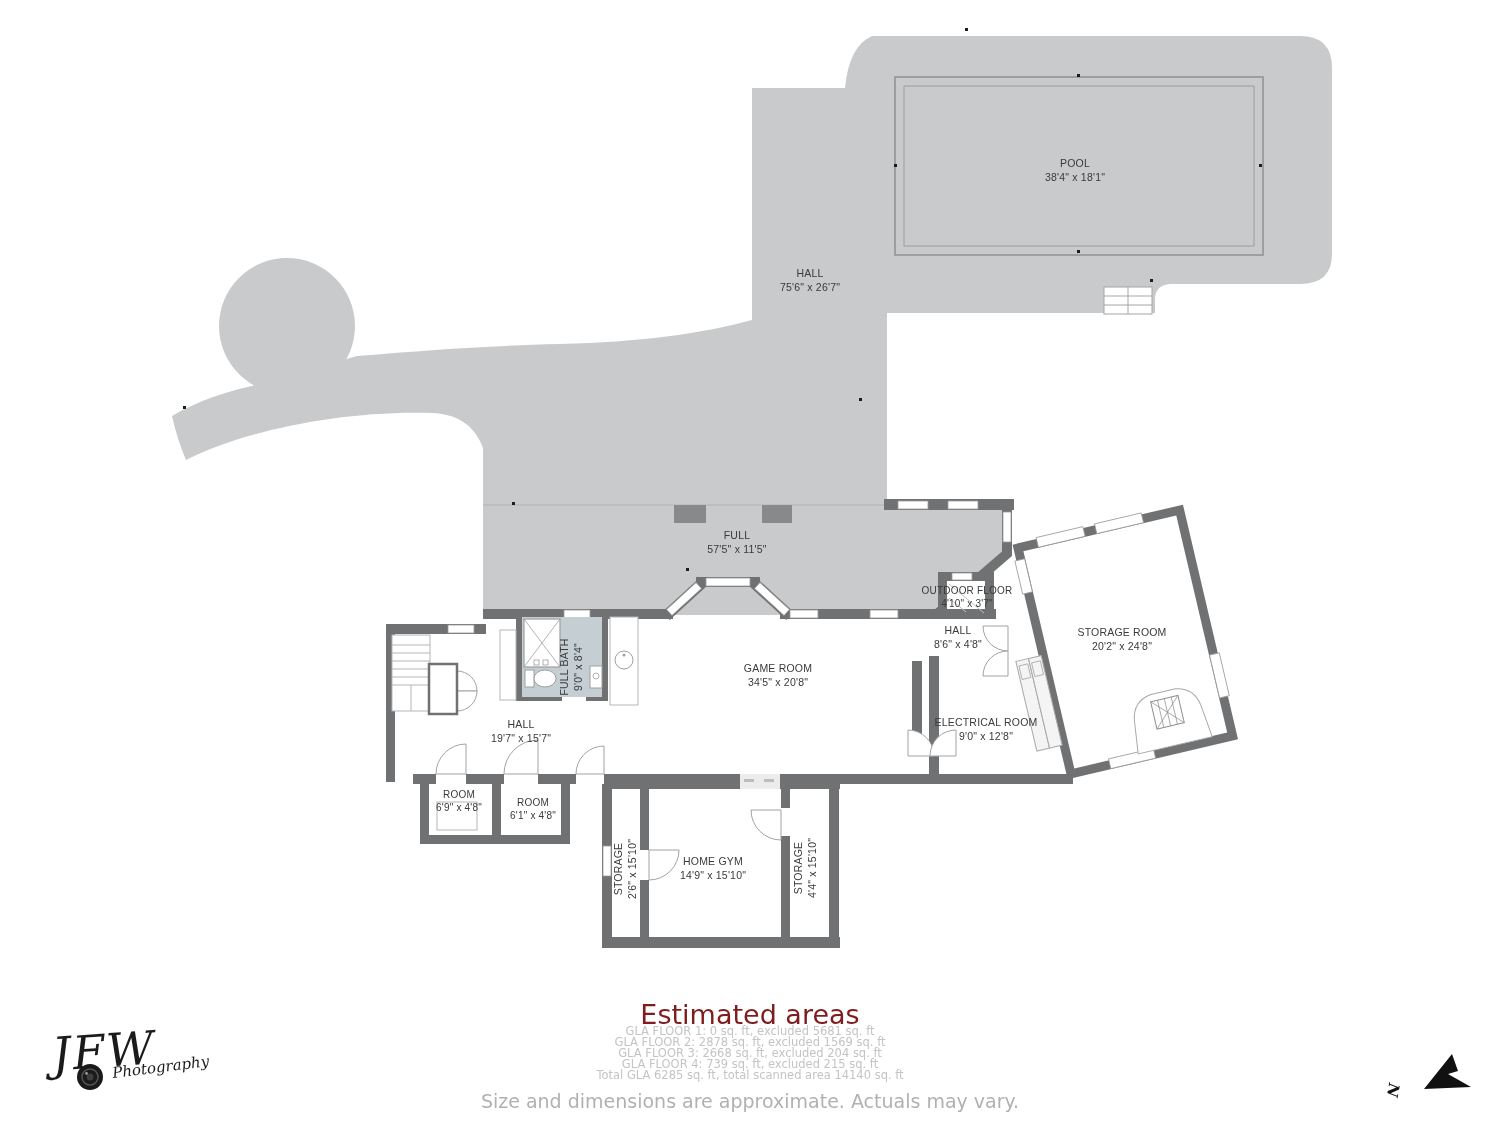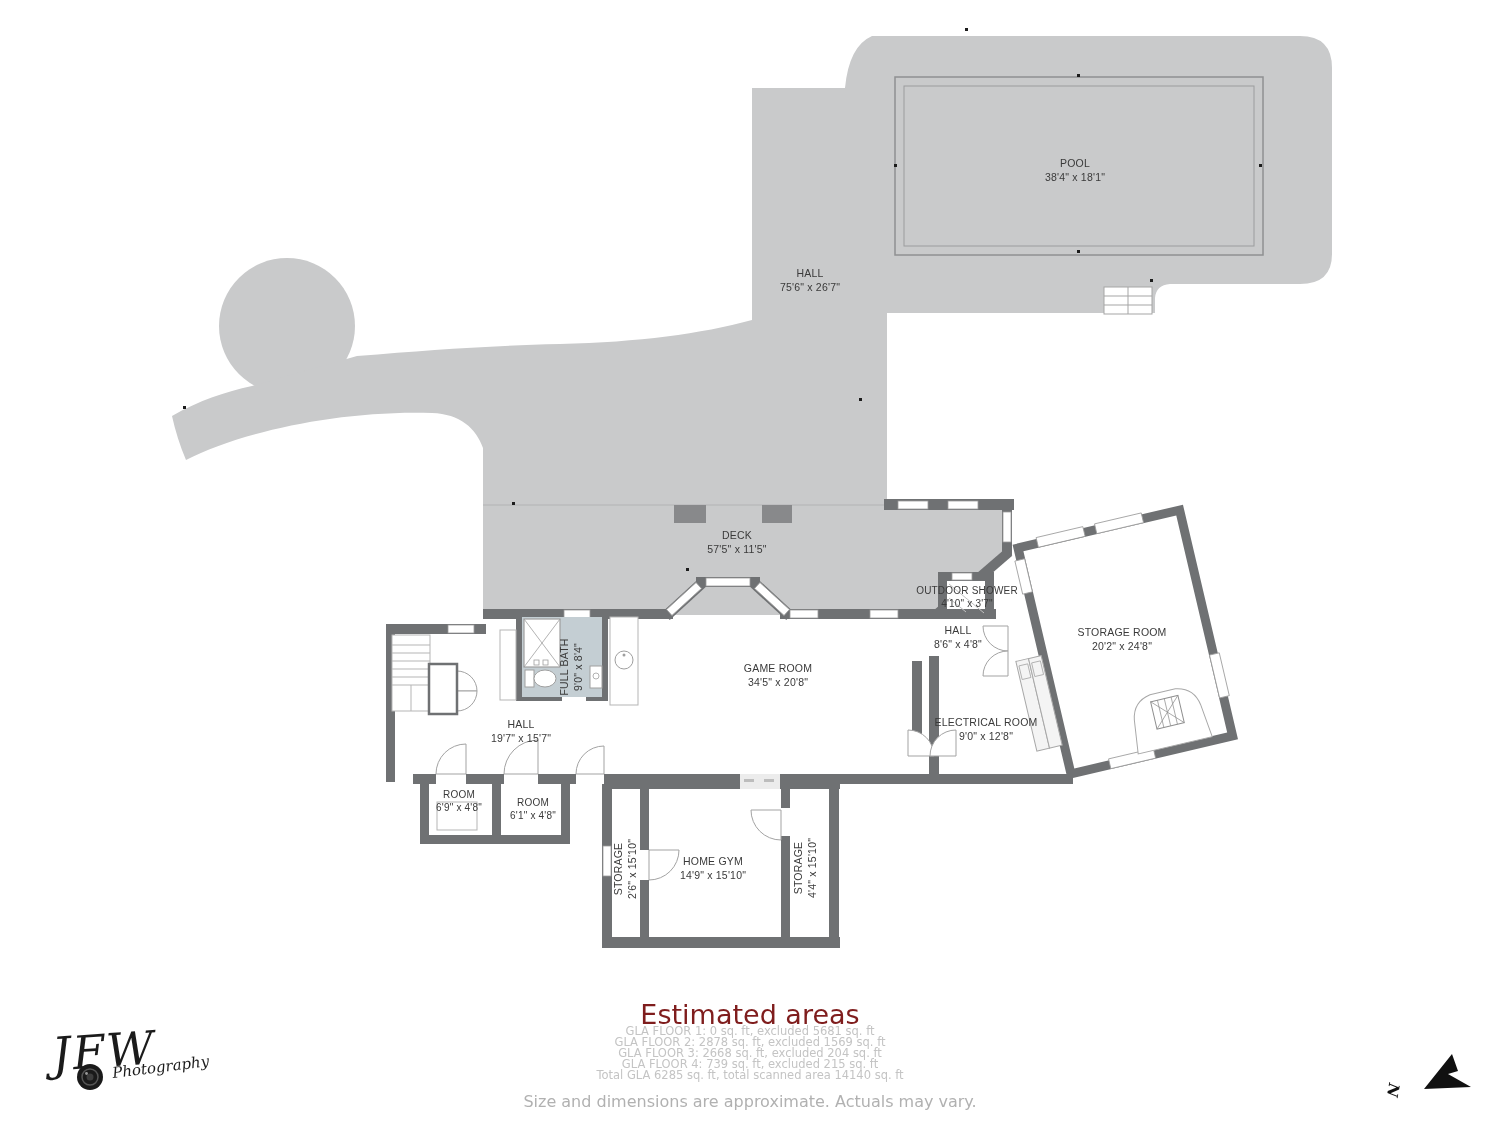--- a/index.html
+++ b/index.html
@@ -9,21 +9,21 @@
   .lbl{position:absolute;transform:translate(-50%,-50%);text-align:center;
        font-size:10.5px;line-height:1.3;color:#3a3a3a;white-space:nowrap;letter-spacing:.2px;}
   .lbl.vert{transform:translate(-50%,-50%) rotate(-90deg);}
   .lbl .rname{display:block;}
   .lbl .rdims{display:block;}
   .areas-title{position:absolute;left:750px;top:1006px;transform:translate(-50%,-50%);
           font-size:27px;color:#7f1d1d;font-family:"DejaVu Sans",sans-serif;white-space:nowrap;}
   .area-line{position:absolute;left:750px;transform:translate(-50%,-50%);
           font-size:11.5px;color:#c4c4c4;font-family:"DejaVu Sans",sans-serif;white-space:nowrap;}
   .disclaimer{position:absolute;left:750px;top:1093px;transform:translate(-50%,-50%);
-          font-size:16px;color:#b1b1b1;font-family:"DejaVu Sans",sans-serif;white-space:nowrap;}
+          font-size:19px;color:#b1b1b1;font-family:"DejaVu Sans",sans-serif;white-space:nowrap;}
   .logo{position:absolute;left:40px;top:1014px;width:180px;height:90px;color:#1b1b1b;}
   .logo .initials{position:absolute;left:12px;top:2px;font-family:"DejaVu Serif",serif;
           font-style:italic;font-size:46px;letter-spacing:2px;transform:rotate(-4deg);}
   .logo .word{position:absolute;left:72px;top:36px;font-family:"DejaVu Serif",serif;
           font-style:italic;font-size:15px;transform:rotate(-7deg);}
   .compass-n{position:absolute;left:1393px;top:1082px;transform:translate(-50%,-50%) rotate(100deg);
           font-family:"DejaVu Serif",serif;font-style:italic;font-weight:bold;font-size:15px;color:#111;}
 </style>
 </head>
 <body>
@@ -227,25 +227,25 @@
 
   <div class="lbl" style="left:1075px;top:163px">
     <span class="rname">POOL</span>
     <span class="rdims">38'4" x 18'1"</span>
   </div>
   <div class="lbl" style="left:810px;top:273px">
     <span class="rname">HALL</span>
     <span class="rdims">75'6" x 26'7"</span>
   </div>
   <div class="lbl" style="left:737px;top:535px">
-    <span class="rname">DECK</span>
+    <span class="rname">FULL</span>
     <span class="rdims">57'5" x 11'5"</span>
   </div>
   <div class="lbl" style="left:967px;top:589px;font-size:10px">
-    <span class="rname">OUTDOOR SHOWER</span>
+    <span class="rname">OUTDOOR FLOOR</span>
     <span class="rdims">4'10" x 3'7"</span>
   </div>
   <div class="lbl" style="left:958px;top:630px">
     <span class="rname">HALL</span>
     <span class="rdims">8'6" x 4'8"</span>
   </div>
   <div class="lbl" style="left:1122px;top:632px">
     <span class="rname">STORAGE ROOM</span>
     <span class="rdims">20'2" x 24'8"</span>
   </div>

